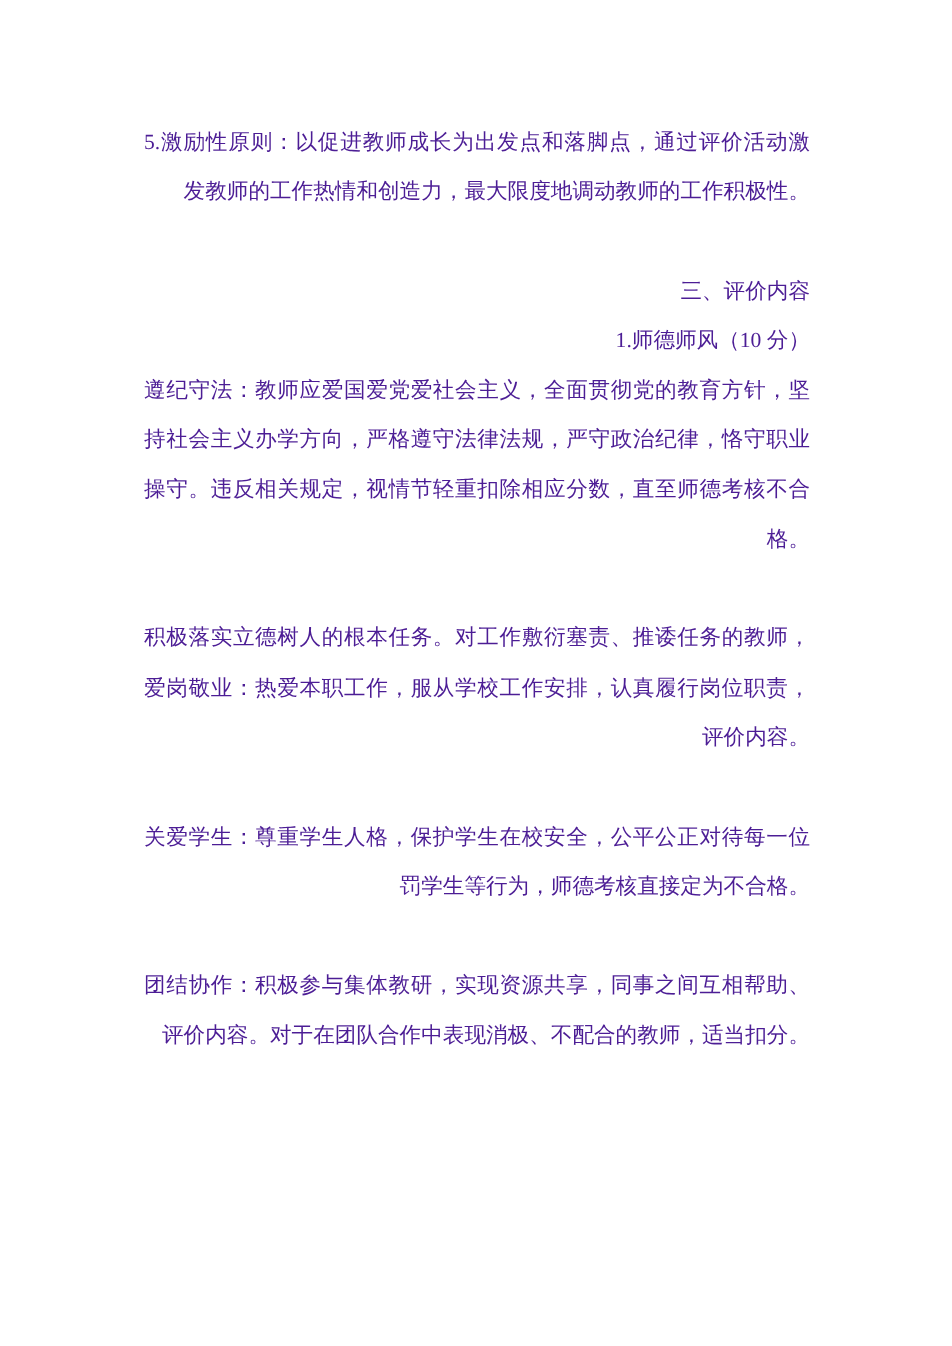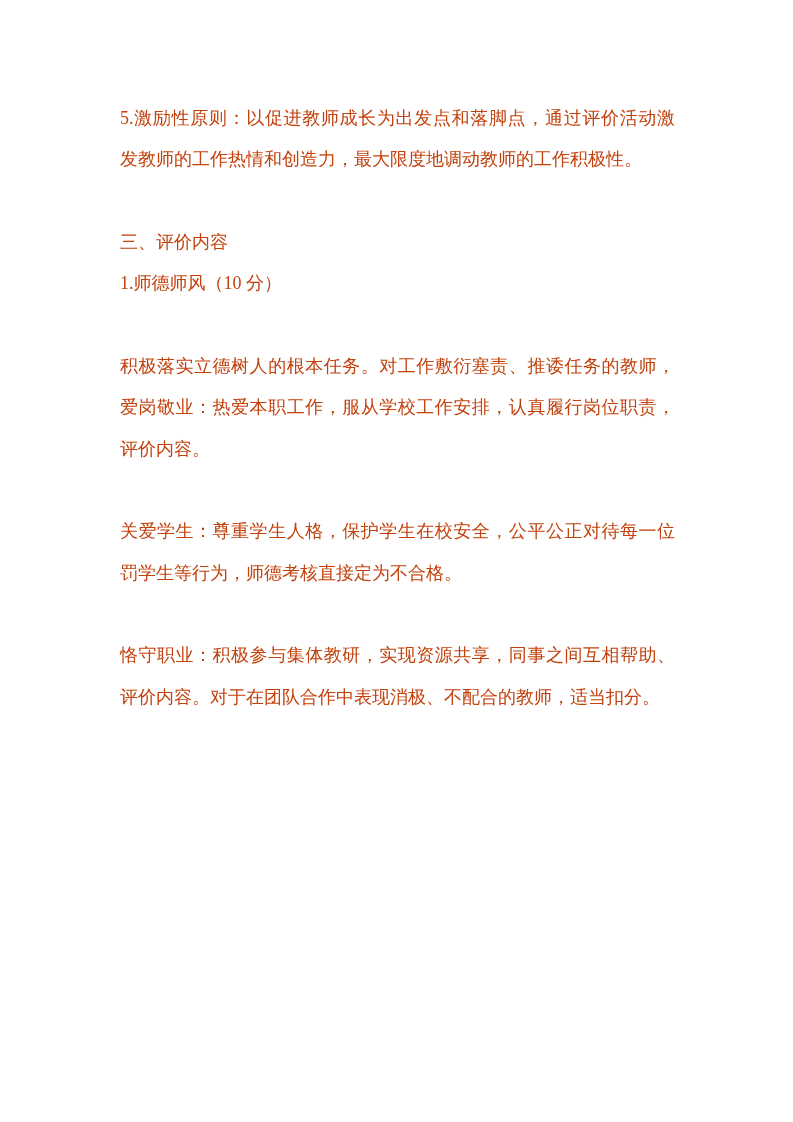--- a/index.html
+++ b/index.html
@@ -31,67 +31,73 @@
     font-size: 18px;
     line-height: 41.33px;
     font-family: "Liberation Serif", "DejaVu Serif", serif;
   }
   .para {
     margin: 0;
     padding: 0;
   }
   .line {
     min-height: 41.33px;
-    text-align: left;
+    text-align: right;
     white-space: normal;
     word-break: keep-all;
   }
   
   .line.fill {
     text-align: justify;
     text-align-last: justify;
   }
 </style>
 </head>
 <body>
 
 <div class="page">
-  <div class="doc" style="color: #c2410c;">
+  <div class="doc" style="color: #4c1d95;">
       <div class="para body">
         <div class="line fill">5.激励性原则：以促进教师成长为出发点和落脚点，通过评价活动激</div>
         <div class="line">发教师的工作热情和创造力，最大限度地调动教师的工作积极性。</div>
       </div>
       <div class="para blank">
         <div class="line"></div>
       </div>
       <div class="para heading">
         <div class="line">三、评价内容</div>
       </div>
       <div class="para heading">
         <div class="line">1.师德师风（10 分）</div>
+      </div>
+      <div class="para body">
+        <div class="line fill">遵纪守法：教师应爱国爱党爱社会主义，全面贯彻党的教育方针，坚</div>
+        <div class="line fill">持社会主义办学方向，严格遵守法律法规，严守政治纪律，恪守职业</div>
+        <div class="line fill">操守。违反相关规定，视情节轻重扣除相应分数，直至师德考核不合</div>
+        <div class="line">格。</div>
       </div>
       <div class="para blank">
         <div class="line"></div>
       </div>
       <div class="para body">
         <div class="line fill">积极落实立德树人的根本任务。对工作敷衍塞责、推诿任务的教师，</div>
         <div class="line fill">爱岗敬业：热爱本职工作，服从学校工作安排，认真履行岗位职责，</div>
         <div class="line">评价内容。</div>
       </div>
       <div class="para blank">
         <div class="line"></div>
       </div>
       <div class="para body">
         <div class="line fill">关爱学生：尊重学生人格，保护学生在校安全，公平公正对待每一位</div>
         <div class="line">罚学生等行为，师德考核直接定为不合格。</div>
       </div>
       <div class="para blank">
         <div class="line"></div>
       </div>
       <div class="para body">
-        <div class="line fill">恪守职业：积极参与集体教研，实现资源共享，同事之间互相帮助、</div>
+        <div class="line fill">团结协作：积极参与集体教研，实现资源共享，同事之间互相帮助、</div>
         <div class="line">评价内容。对于在团队合作中表现消极、不配合的教师，适当扣分。</div>
       </div>
       <div class="para blank">
         <div class="line"></div>
       </div>
     </div>
 </div>
 
 </body></html>

